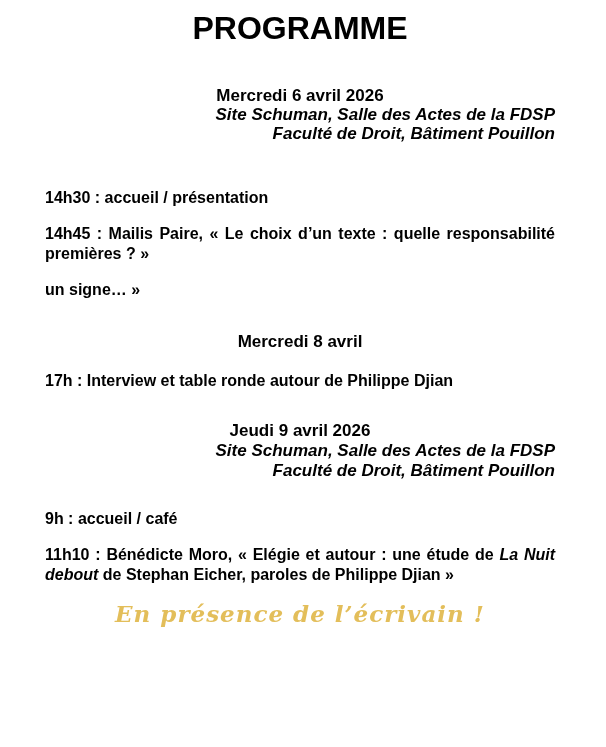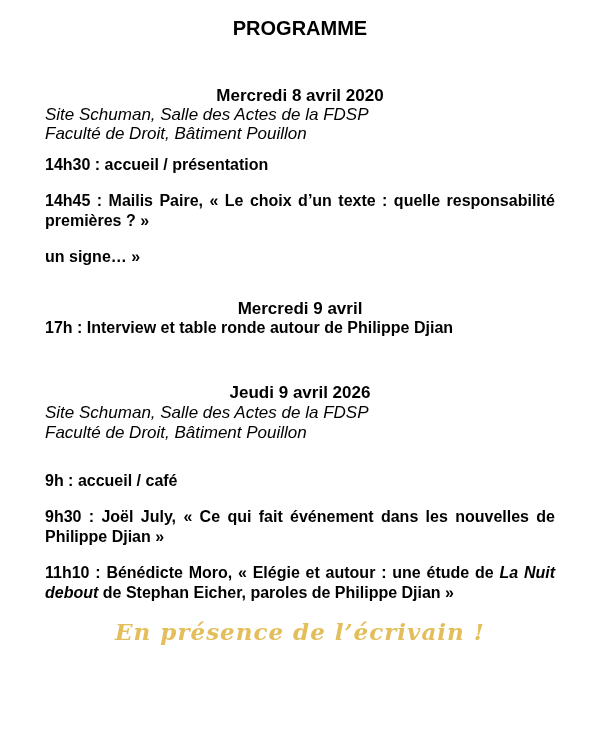--- a/index.html
+++ b/index.html
@@ -11,53 +11,53 @@
     color: #000000;
     -webkit-font-smoothing: antialiased;
   }
   .page {
     box-sizing: border-box;
     width: 606px; height: 747px;
     padding: 0 51px 0 45px;
   }
   .title {
     margin: 8px 0 0 0;
-    font-size: 20px;
+    font-size: 32px;
     line-height: 40px;
     font-weight: bold;
     text-align: center;
     letter-spacing: 0px;
   }
   .section { margin: 0; }
   .sec-0 { margin-top: 38px; }
   .sec-1 { margin-top: 32px; }
-  .sec-2 { margin-top: 45px; }
+  .sec-2 { margin-top: 30px; }
   .sec-head {
     font-size: 17px;
     line-height: 19px;
     font-weight: bold;
     text-align: center;
   }
   .sec-sub {
     font-size: 17px;
     line-height: 19px;
-    font-weight: normal;
+    font-weight: bold;
     font-style: italic;
-    text-align: left;
+    text-align: right;
   }
   .sec-2 .sec-head, .sec-2 .sec-sub { line-height: 20px; }
   .item {
     font-size: 16px;
     line-height: 20px;
     font-weight: bold;
     margin-top: 16px;
     text-align: left;
   }
-  .sec-0 .item.first { margin-top: 12px; }
-  .sec-1 .item.first { margin-top: 0; }
+  .sec-0 .item.first { margin-top: 45px; }
+  .sec-1 .item.first { margin-top: 20px; }
   .sec-2 .item.first { margin-top: 28px; }
   .line { display: block; }
   .line.justify-full {
     text-align: justify;
     text-align-last: justify;
     -moz-text-align-last: justify;
   }
   .run-italic { font-style: italic; }
   .footer {
     margin-top: 14px;
@@ -70,51 +70,47 @@
     text-align: center;
   }
 </style>
 </head>
 <body>
 
 <div class="page">
   <h1 class="title">PROGRAMME</h1>
   <div id="sections">
       <div class="section sec-0">
-        <div class="sec-head">Mercredi 8 avril 2020</div>
+        <div class="sec-head">Mercredi 6 avril 2026</div>
         <div class="sec-sub">Site Schuman, Salle des Actes de la FDSP</div>
         <div class="sec-sub">Faculté de Droit, Bâtiment Pouillon</div>
         <div class="item first">
           <div class="line"><span>14h30 : accueil / présentation</span></div>
         </div>
         <div class="item">
           <div class="line justify-full"><span>14h45 : Mailis Paire, « Le choix d’un texte : quelle responsabilité</span></div>
           <div class="line"><span>premières ? »</span></div>
         </div>
         <div class="item">
           <div class="line"><span>un signe… »</span></div>
         </div>
       </div>
       <div class="section sec-1">
-        <div class="sec-head">Mercredi 9 avril</div>
+        <div class="sec-head">Mercredi 8 avril</div>
         <div class="item first">
           <div class="line"><span>17h : Interview et table ronde autour de Philippe Djian</span></div>
         </div>
       </div>
       <div class="section sec-2">
         <div class="sec-head">Jeudi 9 avril 2026</div>
         <div class="sec-sub">Site Schuman, Salle des Actes de la FDSP</div>
         <div class="sec-sub">Faculté de Droit, Bâtiment Pouillon</div>
         <div class="item first">
           <div class="line"><span>9h : accueil / café</span></div>
         </div>
         <div class="item">
-          <div class="line justify-full"><span>9h30 : Joël July, « Ce qui fait événement dans les nouvelles de</span></div>
-          <div class="line"><span>Philippe Djian »</span></div>
-        </div>
-        <div class="item">
           <div class="line justify-full"><span>11h10 : Bénédicte Moro, « Elégie et autour : une étude de </span><span class="run-italic">La Nuit</span></div>
           <div class="line"><span class="run-italic">debout</span><span> de Stephan Eicher, paroles de Philippe Djian »</span></div>
         </div>
       </div>
     </div>
   <div class="footer" id="footer-note" style="color: rgb(227, 190, 90);">En présence de l’écrivain !</div>
 </div>
 
 </body></html>

